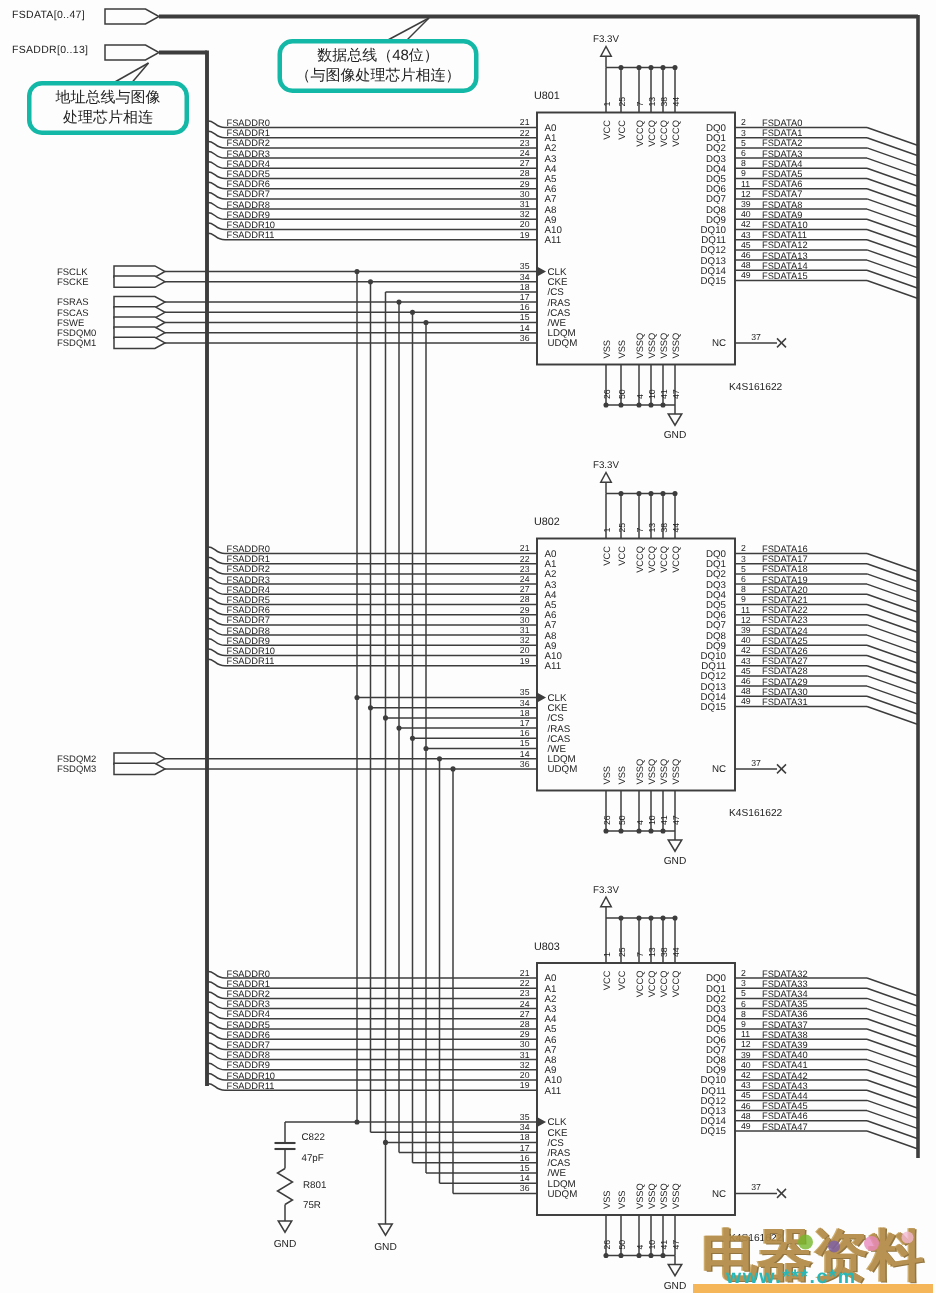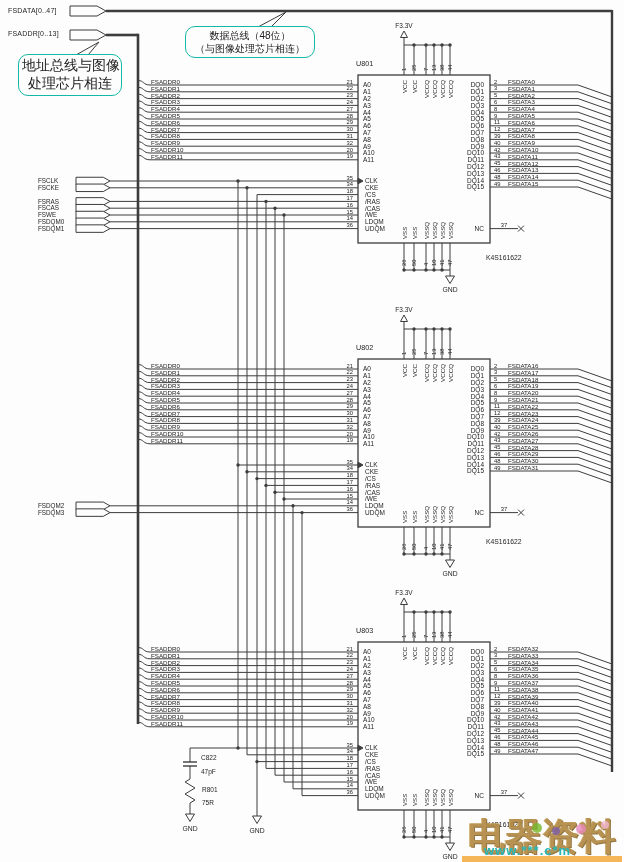--- a/index.html
+++ b/index.html
@@ -1,24 +1,24 @@
 <!DOCTYPE html>
 <html><head>
 <meta charset="utf-8">
 <style>
   html,body{margin:0;padding:0;}
   body{width:624px;height:862px;position:relative;background:#fdfdfd;overflow:hidden;
        font-family:"Liberation Sans","DejaVu Sans",sans-serif;}
   #schematic{position:absolute;left:0;top:0;}
   .overlay{position:absolute;color:#1e1e1e;}
   .bus-label{font-size:7px;letter-spacing:.2px;white-space:nowrap;}
-  .callout{position:absolute;border:1px solid #14b8a6;border-radius:10px;background:#fdfdfd;
+  .callout{position:absolute;border:3px solid #14b8a6;border-radius:10px;background:#fdfdfd;
            text-align:center;padding:2px 3px;line-height:1.3;}
   .callout .ln{display:block;font-size:10px;color:#222;white-space:nowrap;}
-  #callout-addr .ln{font-size:14px;font-family:Liberation Serif, serif;}
+  #callout-addr .ln{font-size:10px;}
   #watermark{position:absolute;left:458px;top:812px;width:166px;height:50px;text-align:center;}
   #wm-text{position:absolute;left:10px;top:0;font-size:37px;font-weight:bold;color:#b28a44;
            opacity:.92;text-shadow:1px 1px 0 #8a6a30,-1px 0 0 #caa55e;white-space:nowrap;}
   #wm-url{position:absolute;left:26px;top:31px;font-size:13px;font-weight:bold;color:#27b7b7;
           letter-spacing:1px;white-space:nowrap;}
   #wm-band{position:absolute;left:4px;top:44px;width:160px;height:6px;background:#f2a93b;opacity:.85;}
   #wm-decor{position:absolute;left:0;top:0;}
 </style>
 </head>
 <body>

